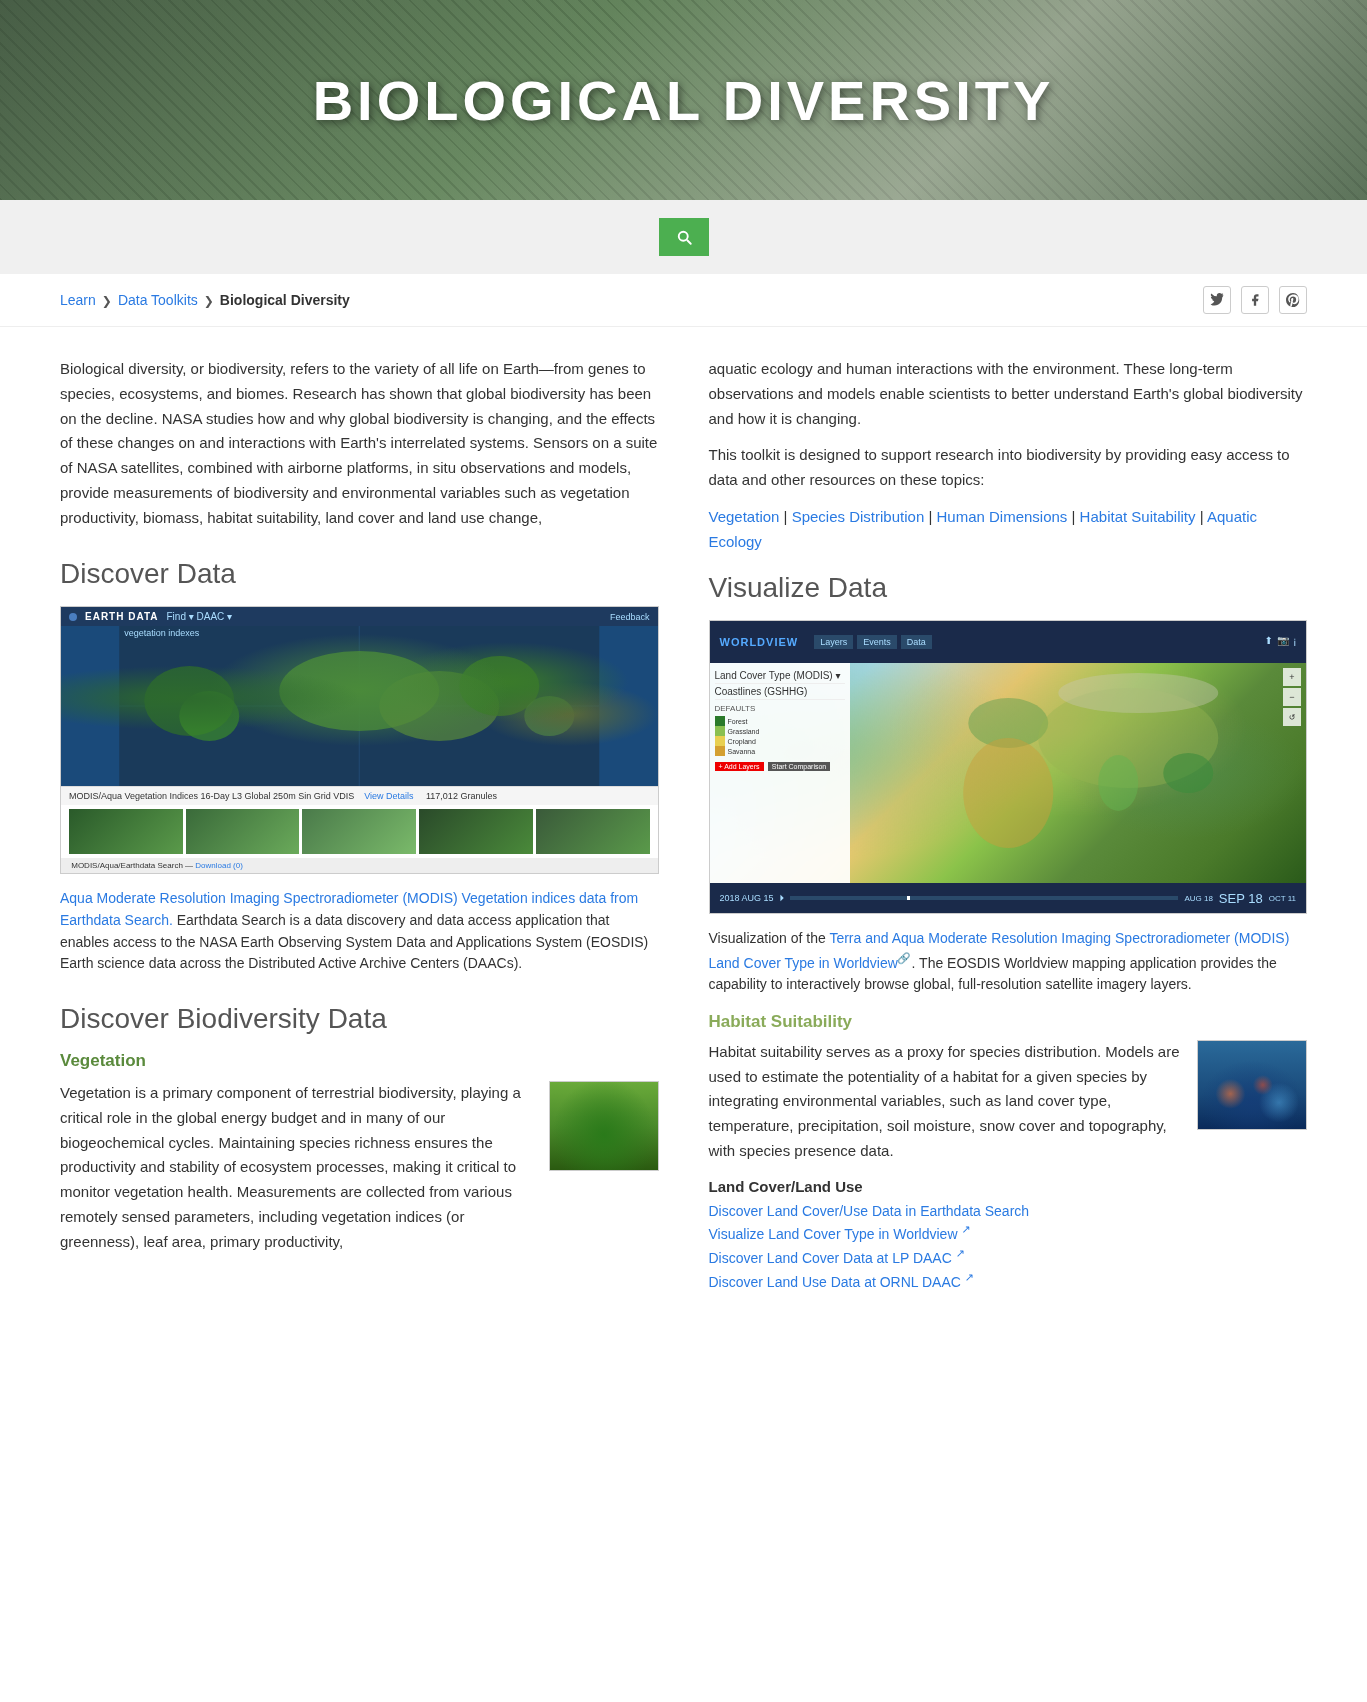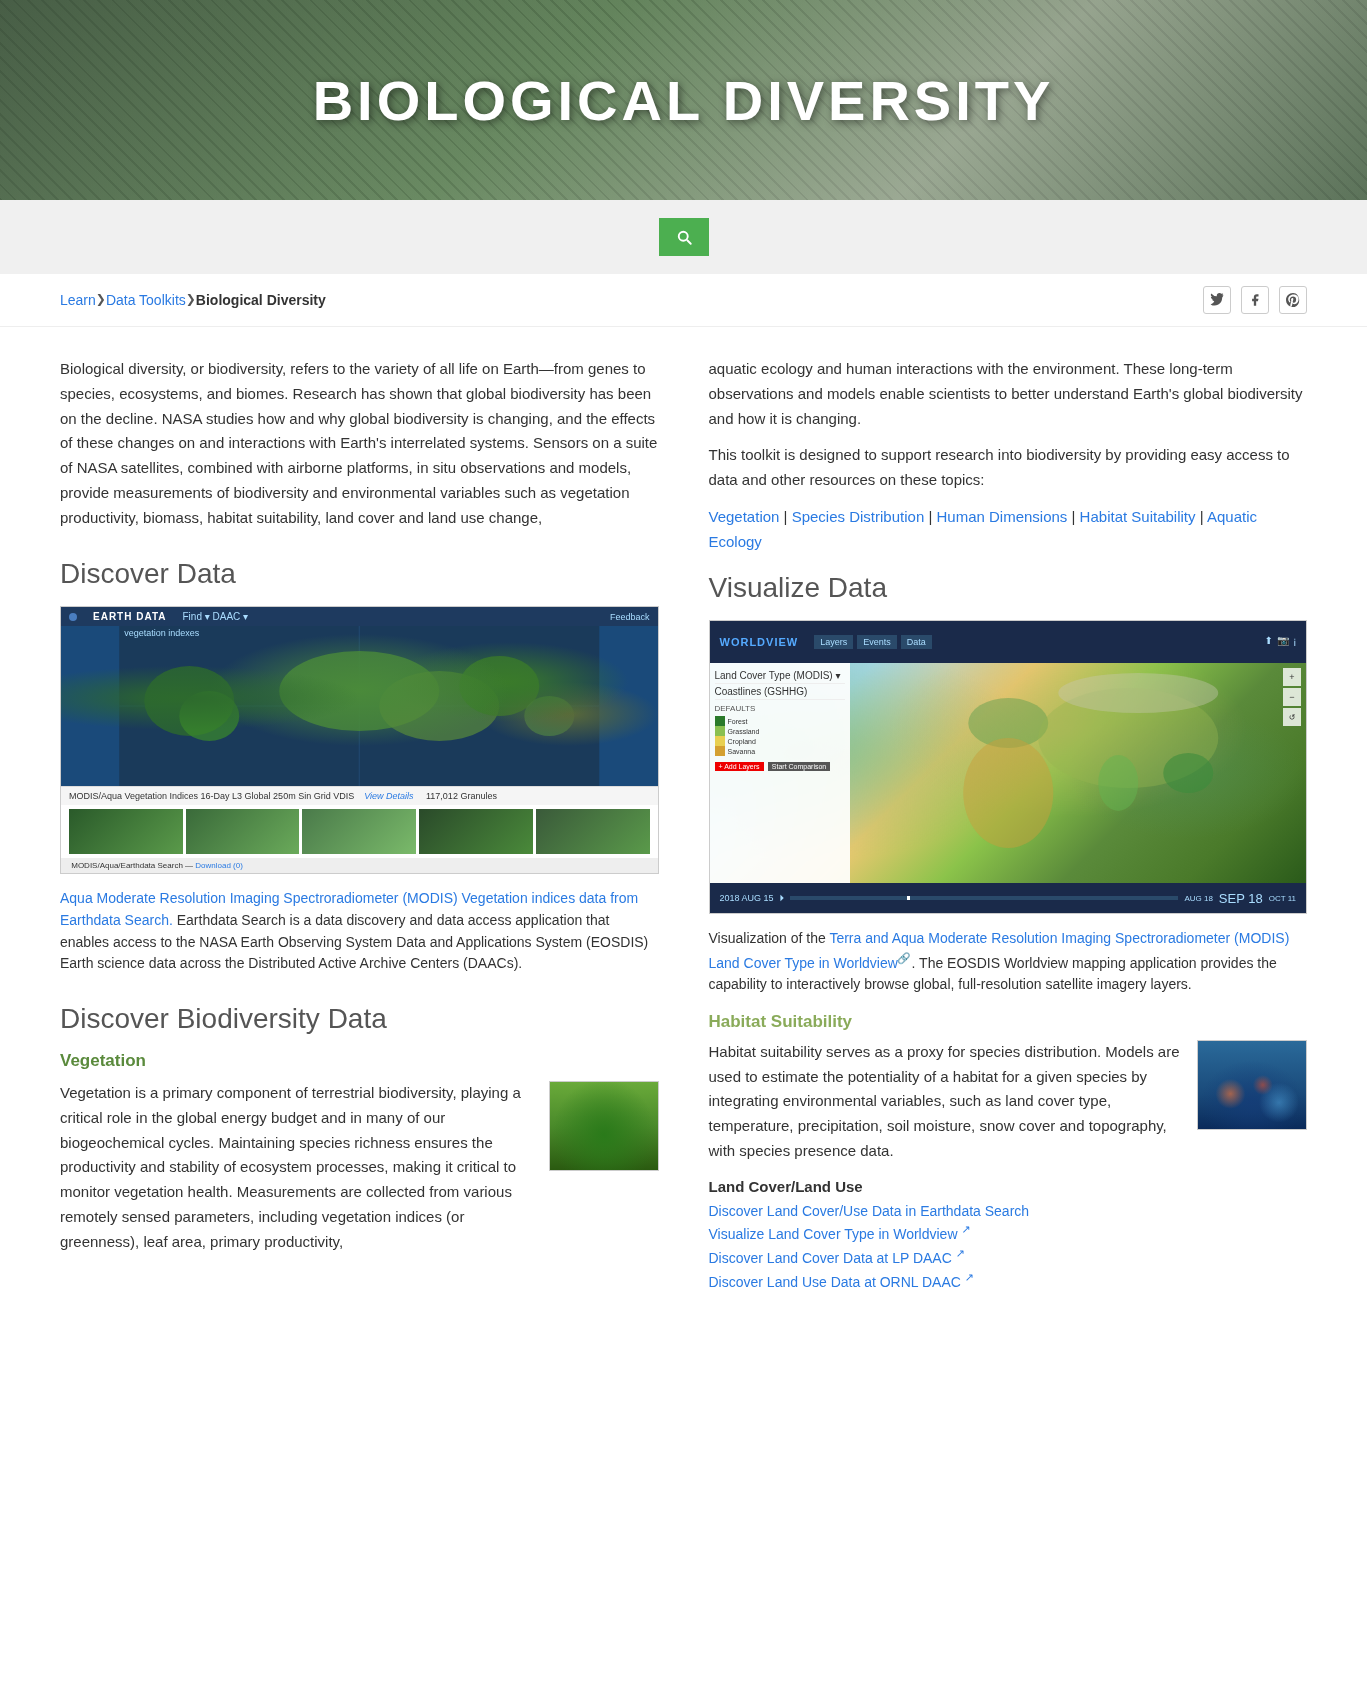--- a/index.html
+++ b/index.html
@@ -72,21 +72,22 @@
     
     .breadcrumb-bar {
       padding: 12px 60px;
       display: flex;
       align-items: center;
       justify-content: space-between;
       border-bottom: 1px solid #eee;
     }
     .breadcrumb-left {
       display: flex;
-      align-items: flex-start;
+      align-items: flex-end;
+      gap: 6px;
       font-size: 14px;
     }
     .breadcrumb-link {
       color: #2a7ae2;
       text-decoration: none;
       cursor: pointer;
     }
     .breadcrumb-sep {
       color: #555;
       font-size: 12px;
@@ -169,21 +170,21 @@
       min-height: 240px;
       display: flex;
       flex-direction: column;
       overflow: hidden;
     }
     .screenshot-topbar {
       background: #1e3a5f;
       padding: 4px 8px;
       display: flex;
       align-items: center;
-      gap: 16px;
+      gap: 8px;
     }
     .screenshot-topbar-dot { width: 8px; height: 8px; border-radius: 50%; background: #4a7ec0; }
     .screenshot-logo { color: #fff; font-size: 10px; font-weight: bold; letter-spacing: 1px; }
     .screenshot-body {
       flex: 1;
       background: linear-gradient(180deg, #1a3050 0%, #0d2040 50%, #0a1530 100%);
       position: relative;
       min-height: 200px;
       overflow: hidden;
     }
@@ -437,21 +438,21 @@
             <ellipse cx="90" cy="90" rx="30" ry="25" fill="#3a8a2a" opacity="0.7"></ellipse>
             <ellipse cx="240" cy="65" rx="80" ry="40" fill="#4a8a3a" opacity="0.8"></ellipse>
             <ellipse cx="320" cy="80" rx="60" ry="35" fill="#5a8a3a" opacity="0.7"></ellipse>
             <ellipse cx="380" cy="60" rx="40" ry="30" fill="#3a7a2a" opacity="0.8"></ellipse>
             <ellipse cx="430" cy="90" rx="25" ry="20" fill="#4a8a4a" opacity="0.7"></ellipse>
 
             <text x="5" y="10" fill="#adf" font-size="9">vegetation indexes</text>
           </svg>
         </div>
         <div class="search-result-bar">
-          MODIS/Aqua Vegetation Indices 16-Day L3 Global 250m Sin Grid VDIS &nbsp;&nbsp; <span style="color:#2a7ae2;font-style:italic;">View Details</span> &nbsp;&nbsp;&nbsp; 117,012 Granules
+          MODIS/Aqua Vegetation Indices 16-Day L3 Global 250m Sin Grid VDIS &nbsp;&nbsp; <span style="color:#2a7ae2;">View Details</span> &nbsp;&nbsp;&nbsp; 117,012 Granules
         </div>
         <div class="thumbnail-row">
           <div class="thumb-item" style="background:linear-gradient(135deg,#2a5a2a,#5a9a4a);"></div>
           <div class="thumb-item" style="background:linear-gradient(135deg,#3a6a3a,#6aaa5a);"></div>
           <div class="thumb-item" style="background:linear-gradient(135deg,#4a7a4a,#7aba6a);"></div>
           <div class="thumb-item" style="background:linear-gradient(135deg,#2a4a2a,#4a8a3a);"></div>
           <div class="thumb-item" style="background:linear-gradient(135deg,#3a5a3a,#5a9a4a);"></div>
         </div>
         <div style="background:#eee;padding:3px 8px;font-size:8px;color:#333;">
           &nbsp;MODIS/Aqua/Earthdata Search — <span style="color:#2a7ae2;">Download (0)</span>

